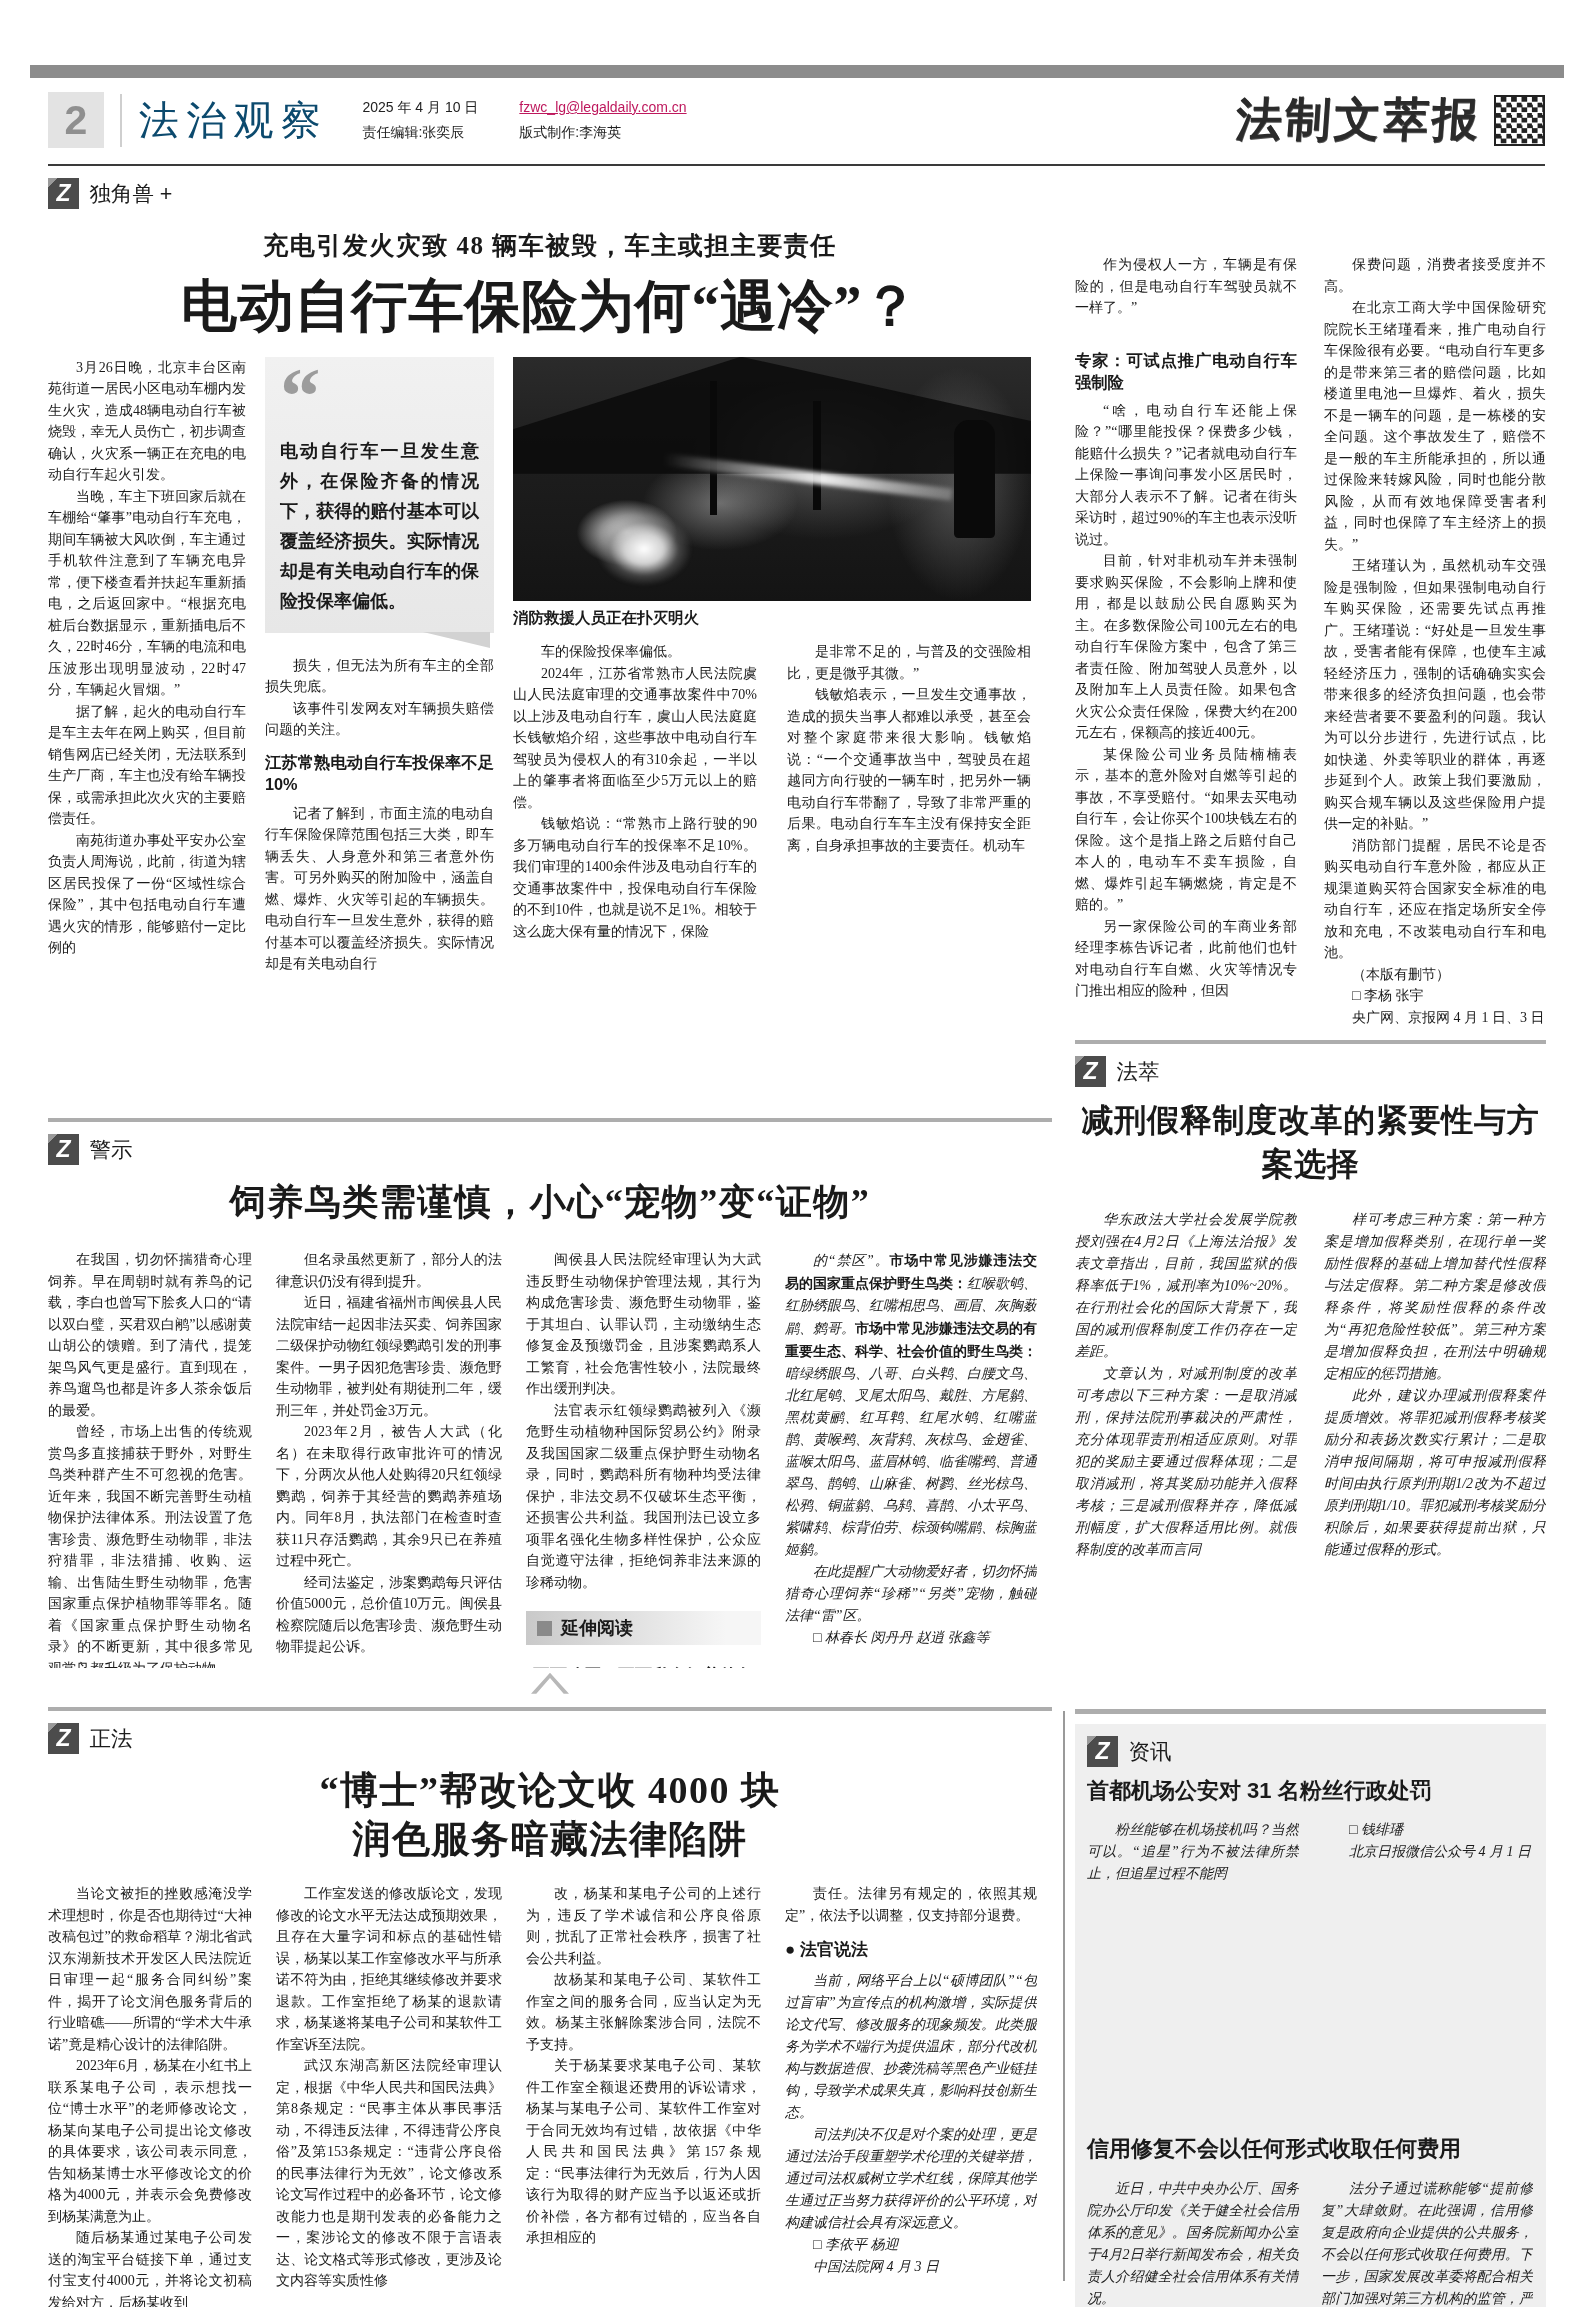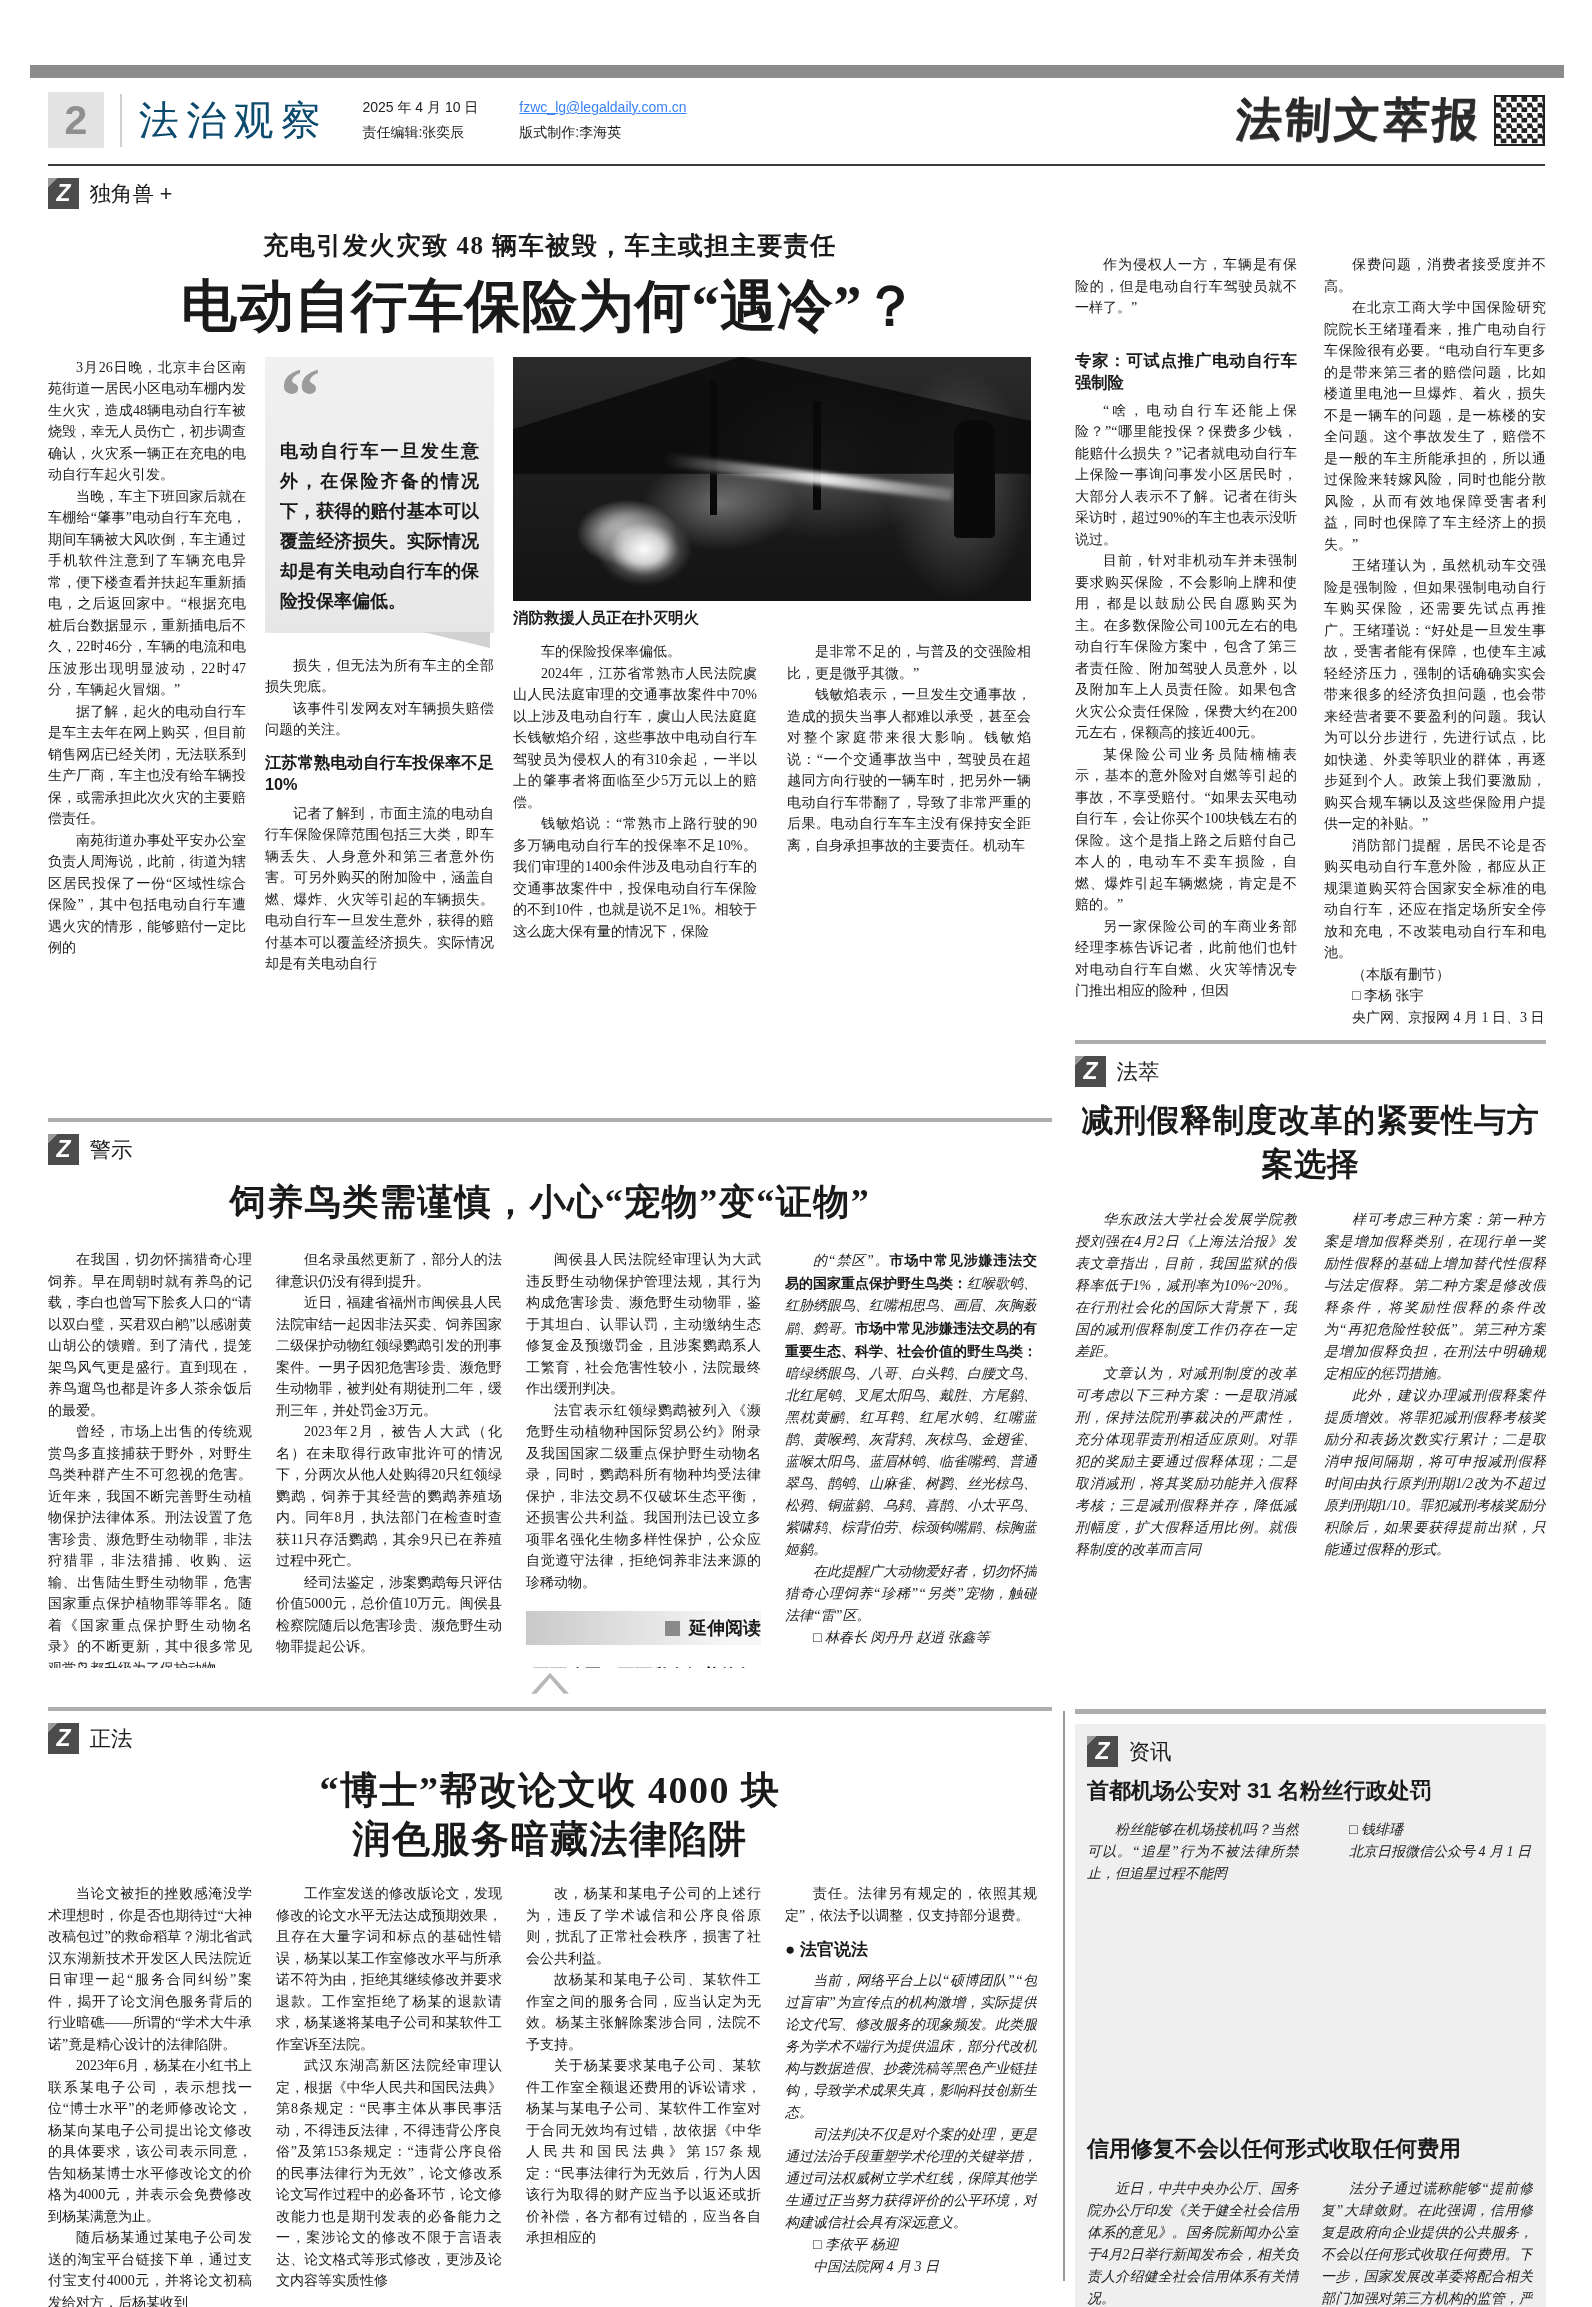--- a/index.html
+++ b/index.html
@@ -3,21 +3,21 @@
 <meta charset="utf-8">
 <style>
   html,body{margin:0;padding:0;background:#d8d8d8;}
   .page{position:relative;width:1593px;height:2307px;background:#ffffff;font-family:"Liberation Serif","DejaVu Serif",serif;color:#1a1a1a;overflow:hidden;}
   .topbar{position:absolute;left:30px;top:65px;width:1534px;height:12.6px;background:#8c8c8c;}
   .header{position:absolute;left:48px;top:86px;width:1497px;height:68px;display:flex;align-items:center;}
   .pagenum{width:56px;height:56px;background:#e3e3e3;color:#8f8f8f;font-family:"Liberation Sans",sans-serif;font-size:41px;font-weight:bold;display:flex;align-items:center;justify-content:center;}
   .hsep{width:2.2px;height:53px;background:#cfcfcf;margin:0 16.3px;}
   .secname{font-family:"Liberation Sans",sans-serif;font-size:40px;font-weight:400;letter-spacing:7.4px;color:#0c4a6e;}
   .hmeta{margin-left:34px;font-family:"Liberation Sans",sans-serif;font-size:14px;line-height:25px;color:#222;display:grid;grid-template-columns:auto auto;column-gap:41px;}
-  .hmeta a{color:#3b82f6;}
+  .hmeta a{color:#be185d;}
   .mast{margin-left:auto;display:flex;align-items:center;gap:13.3px;}
   .mastname{font-size:46px;font-weight:900;letter-spacing:3px;color:#2b2b2b;transform:skewX(-4deg);text-shadow:0.7px 0.7px 0 #555;}
   .qr{width:47px;height:47px;background:repeating-conic-gradient(#222 0 25%,#fff 0 50%) 0 0/10.4px 10.4px;border:2.2px solid #222;}
   .hrule{position:absolute;left:48px;top:164px;width:1497px;height:2.2px;background:#3a3a3a;}
   .stripL{position:absolute;left:48px;top:176px;width:1004px;}
   .stripR{position:absolute;left:1075px;top:176px;width:471px;}
   .seclabel{display:flex;align-items:center;gap:10.4px;height:34px;font-family:"Liberation Sans",sans-serif;font-size:21.5px;color:#1c1c1c;}
   .zlogo{width:31px;height:31px;background:linear-gradient(135deg,#9a9a9a 0 16%,#4c4c4c 16%);color:#fff;font-family:"Liberation Sans",sans-serif;font-style:italic;font-weight:900;font-size:23px;display:flex;align-items:center;justify-content:center;flex:0 0 auto;}
   .kicker{text-align:center;font-size:25px;font-weight:bold;letter-spacing:1.5px;margin:19px 0 10.4px;}
   .bigheadline{text-align:center;font-size:56px;font-weight:900;letter-spacing:0.7px;line-height:68px;}
@@ -47,21 +47,21 @@
   .rc{width:222px;}
   .note{margin-top:4.4px;}
   .byline{font-size:15px;text-align:right;margin-top:7.4px;text-indent:0;}
   .source{font-size:15px;text-align:right;margin-top:3px;text-indent:0;}
   .divider{height:4.4px;background:#adadad;margin:12px 0 10.4px;}
   .secheadline{text-align:center;font-weight:900;}
   .warnhead{font-size:36px;letter-spacing:1.5px;margin:12px 0 22px;}
   .wcols{display:flex;gap:24px;height:419px;overflow:hidden;}
   .wc1{width:204px;}.wc2{width:226px;}.wc3{width:235px;}.wc4{width:252px;}
   .extbox{margin-top:18px;}
-  .extlabel{display:flex;align-items:center;gap:9px;background:linear-gradient(90deg,#c9c9c9,#f6f6f6 85%);height:34px;padding-left:11px;justify-content:flex-end;}
+  .extlabel{display:flex;align-items:center;gap:9px;background:linear-gradient(90deg,#c9c9c9,#f6f6f6 85%);height:34px;padding-left:11px;}
   .extsq{width:15px;height:15px;background:#8a8a8a;}
   .extlabel span{font-family:"Liberation Sans",sans-serif;font-size:18px;font-weight:bold;}
   .exttitle{text-align:center;font-family:"Liberation Sans",sans-serif;font-size:17px;font-weight:bold;margin:19px 0 13.3px;}
   .chevwrap{height:22px;display:flex;justify-content:center;margin-top:4.4px;}
   .chev{width:38px;height:21px;clip-path:polygon(50% 0,100% 100%,86% 100%,50% 24%,14% 100%,0 100%);background:#b8b8b8;}
   .fchead{font-size:32px;letter-spacing:0.7px;margin:10.4px 0 22px;}
   .fccols{display:flex;gap:27px;height:488px;overflow:hidden;}
   .fc{width:222px;}
   .zfheads{margin:10.4px 0 19px;}
   .zfheads div{font-size:38px;font-weight:900;line-height:49px;text-align:center;letter-spacing:1.5px;}

